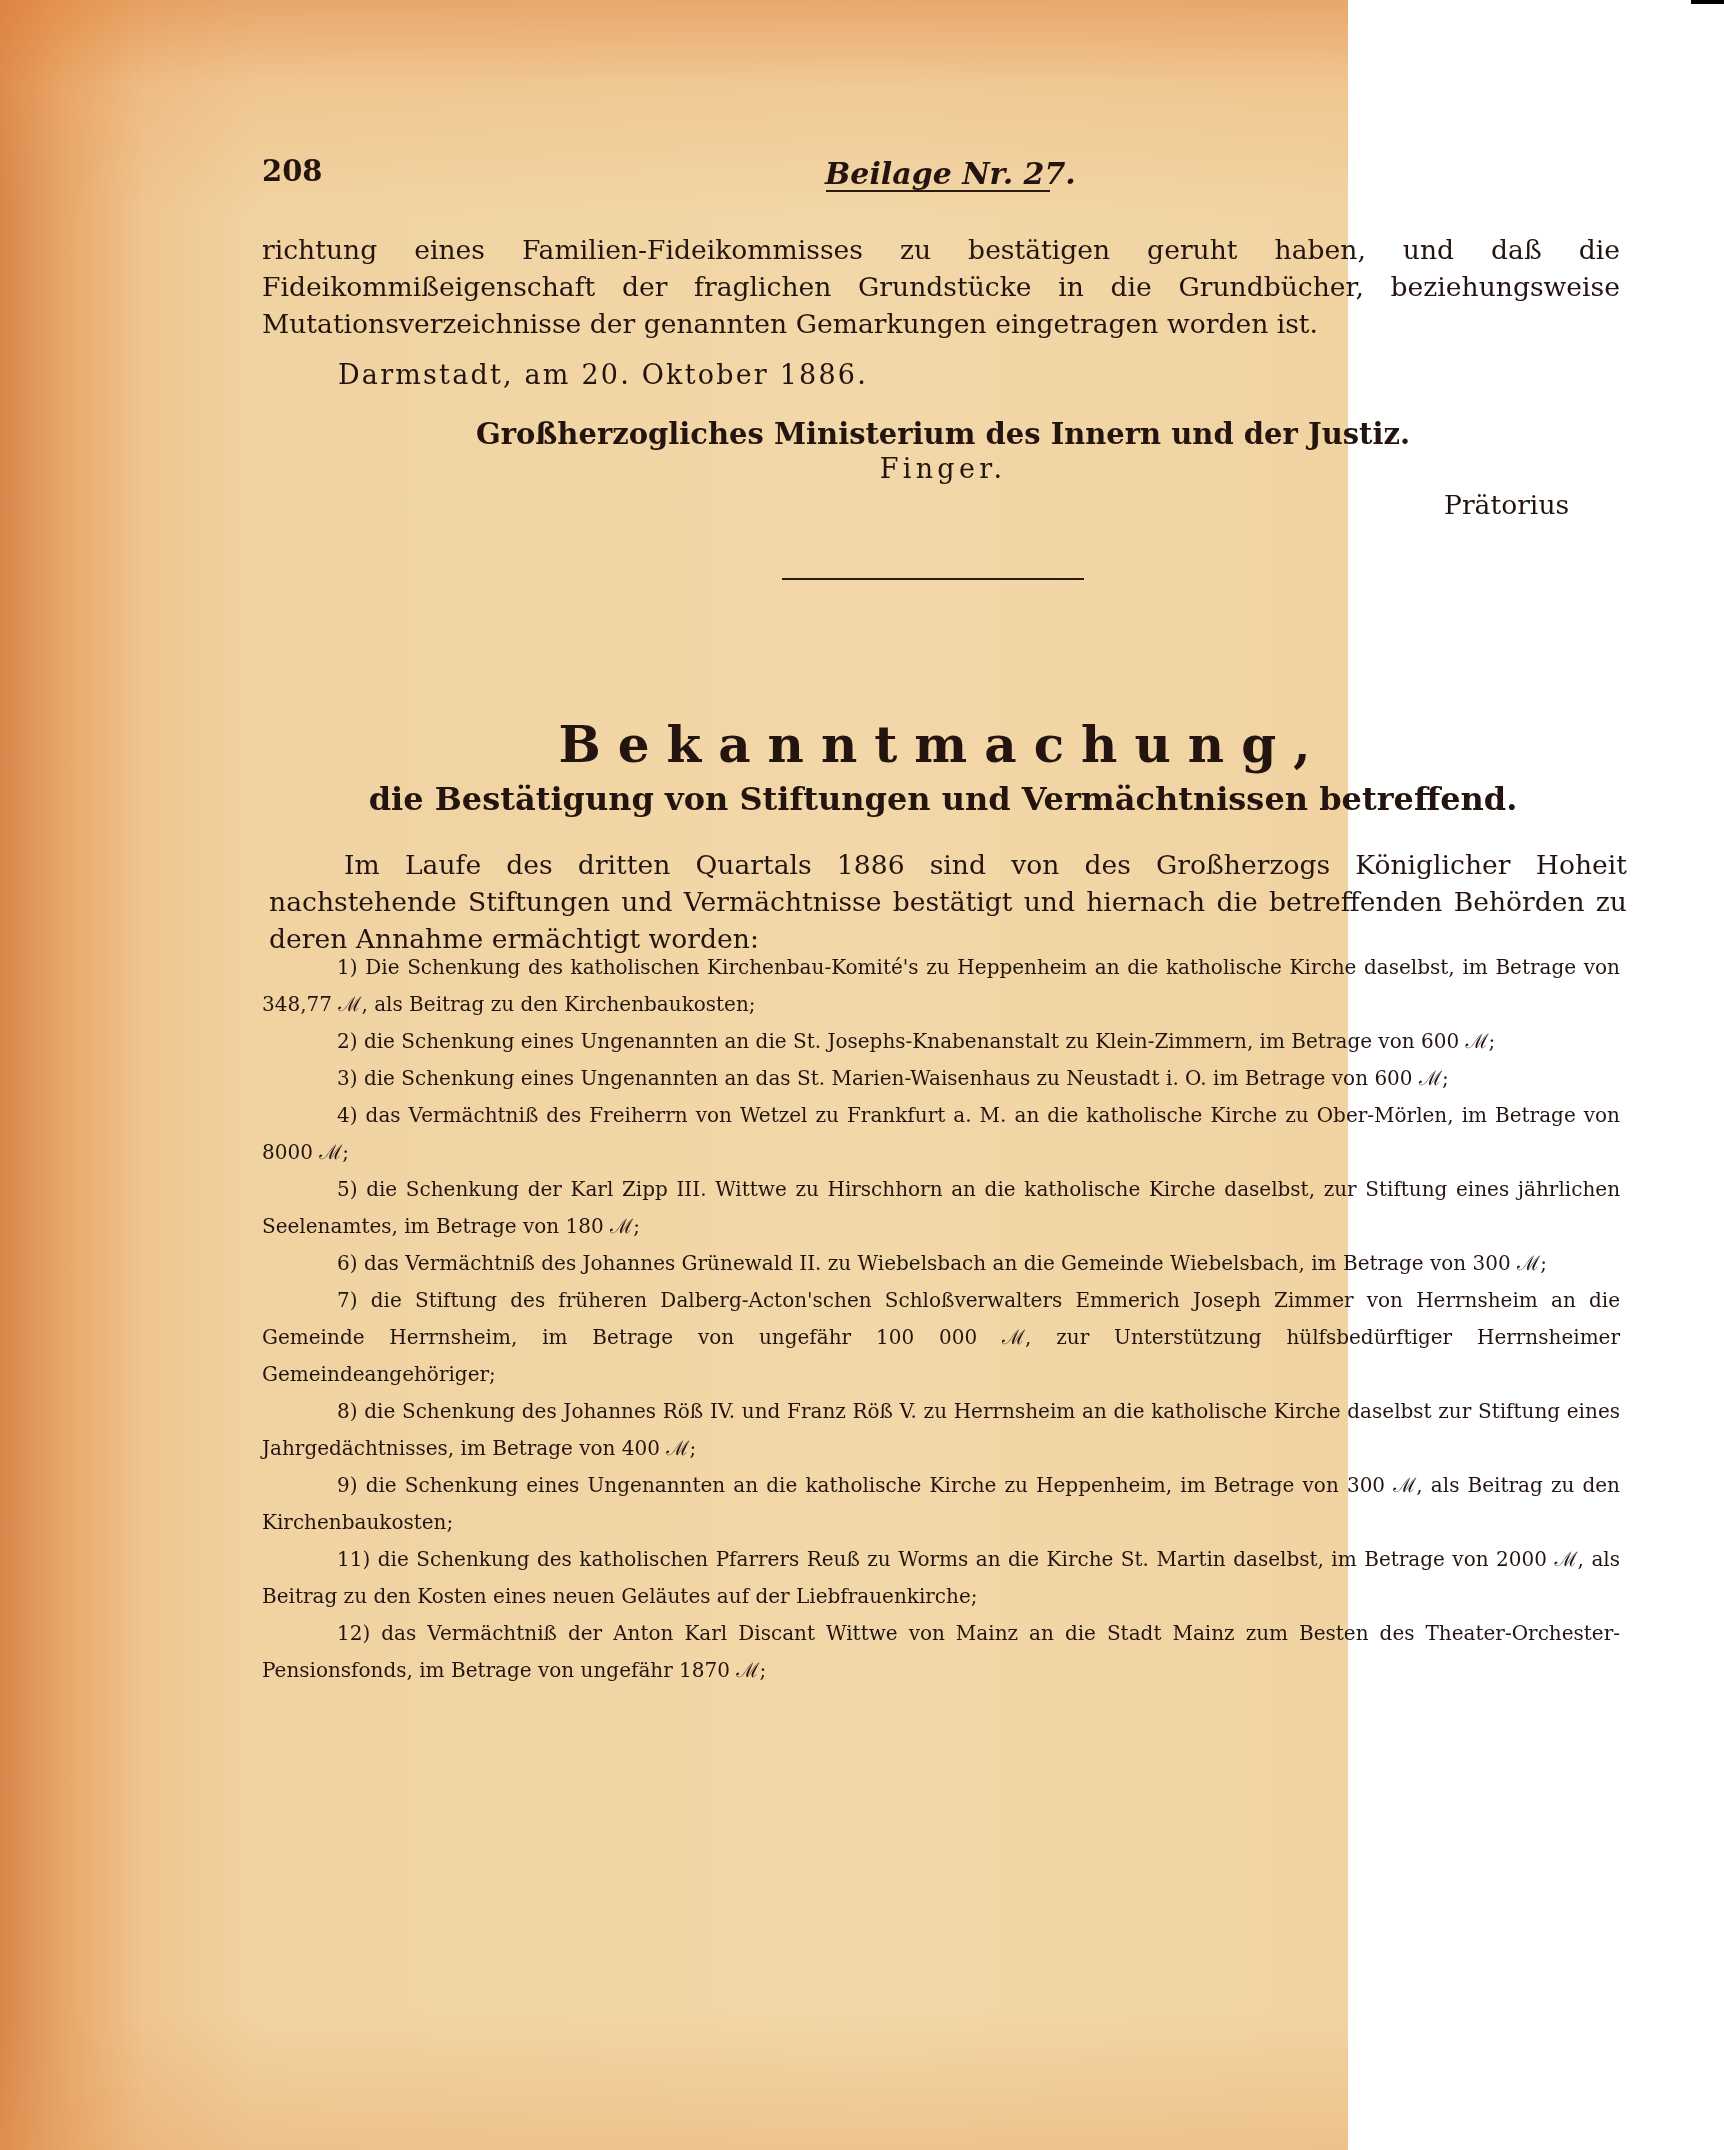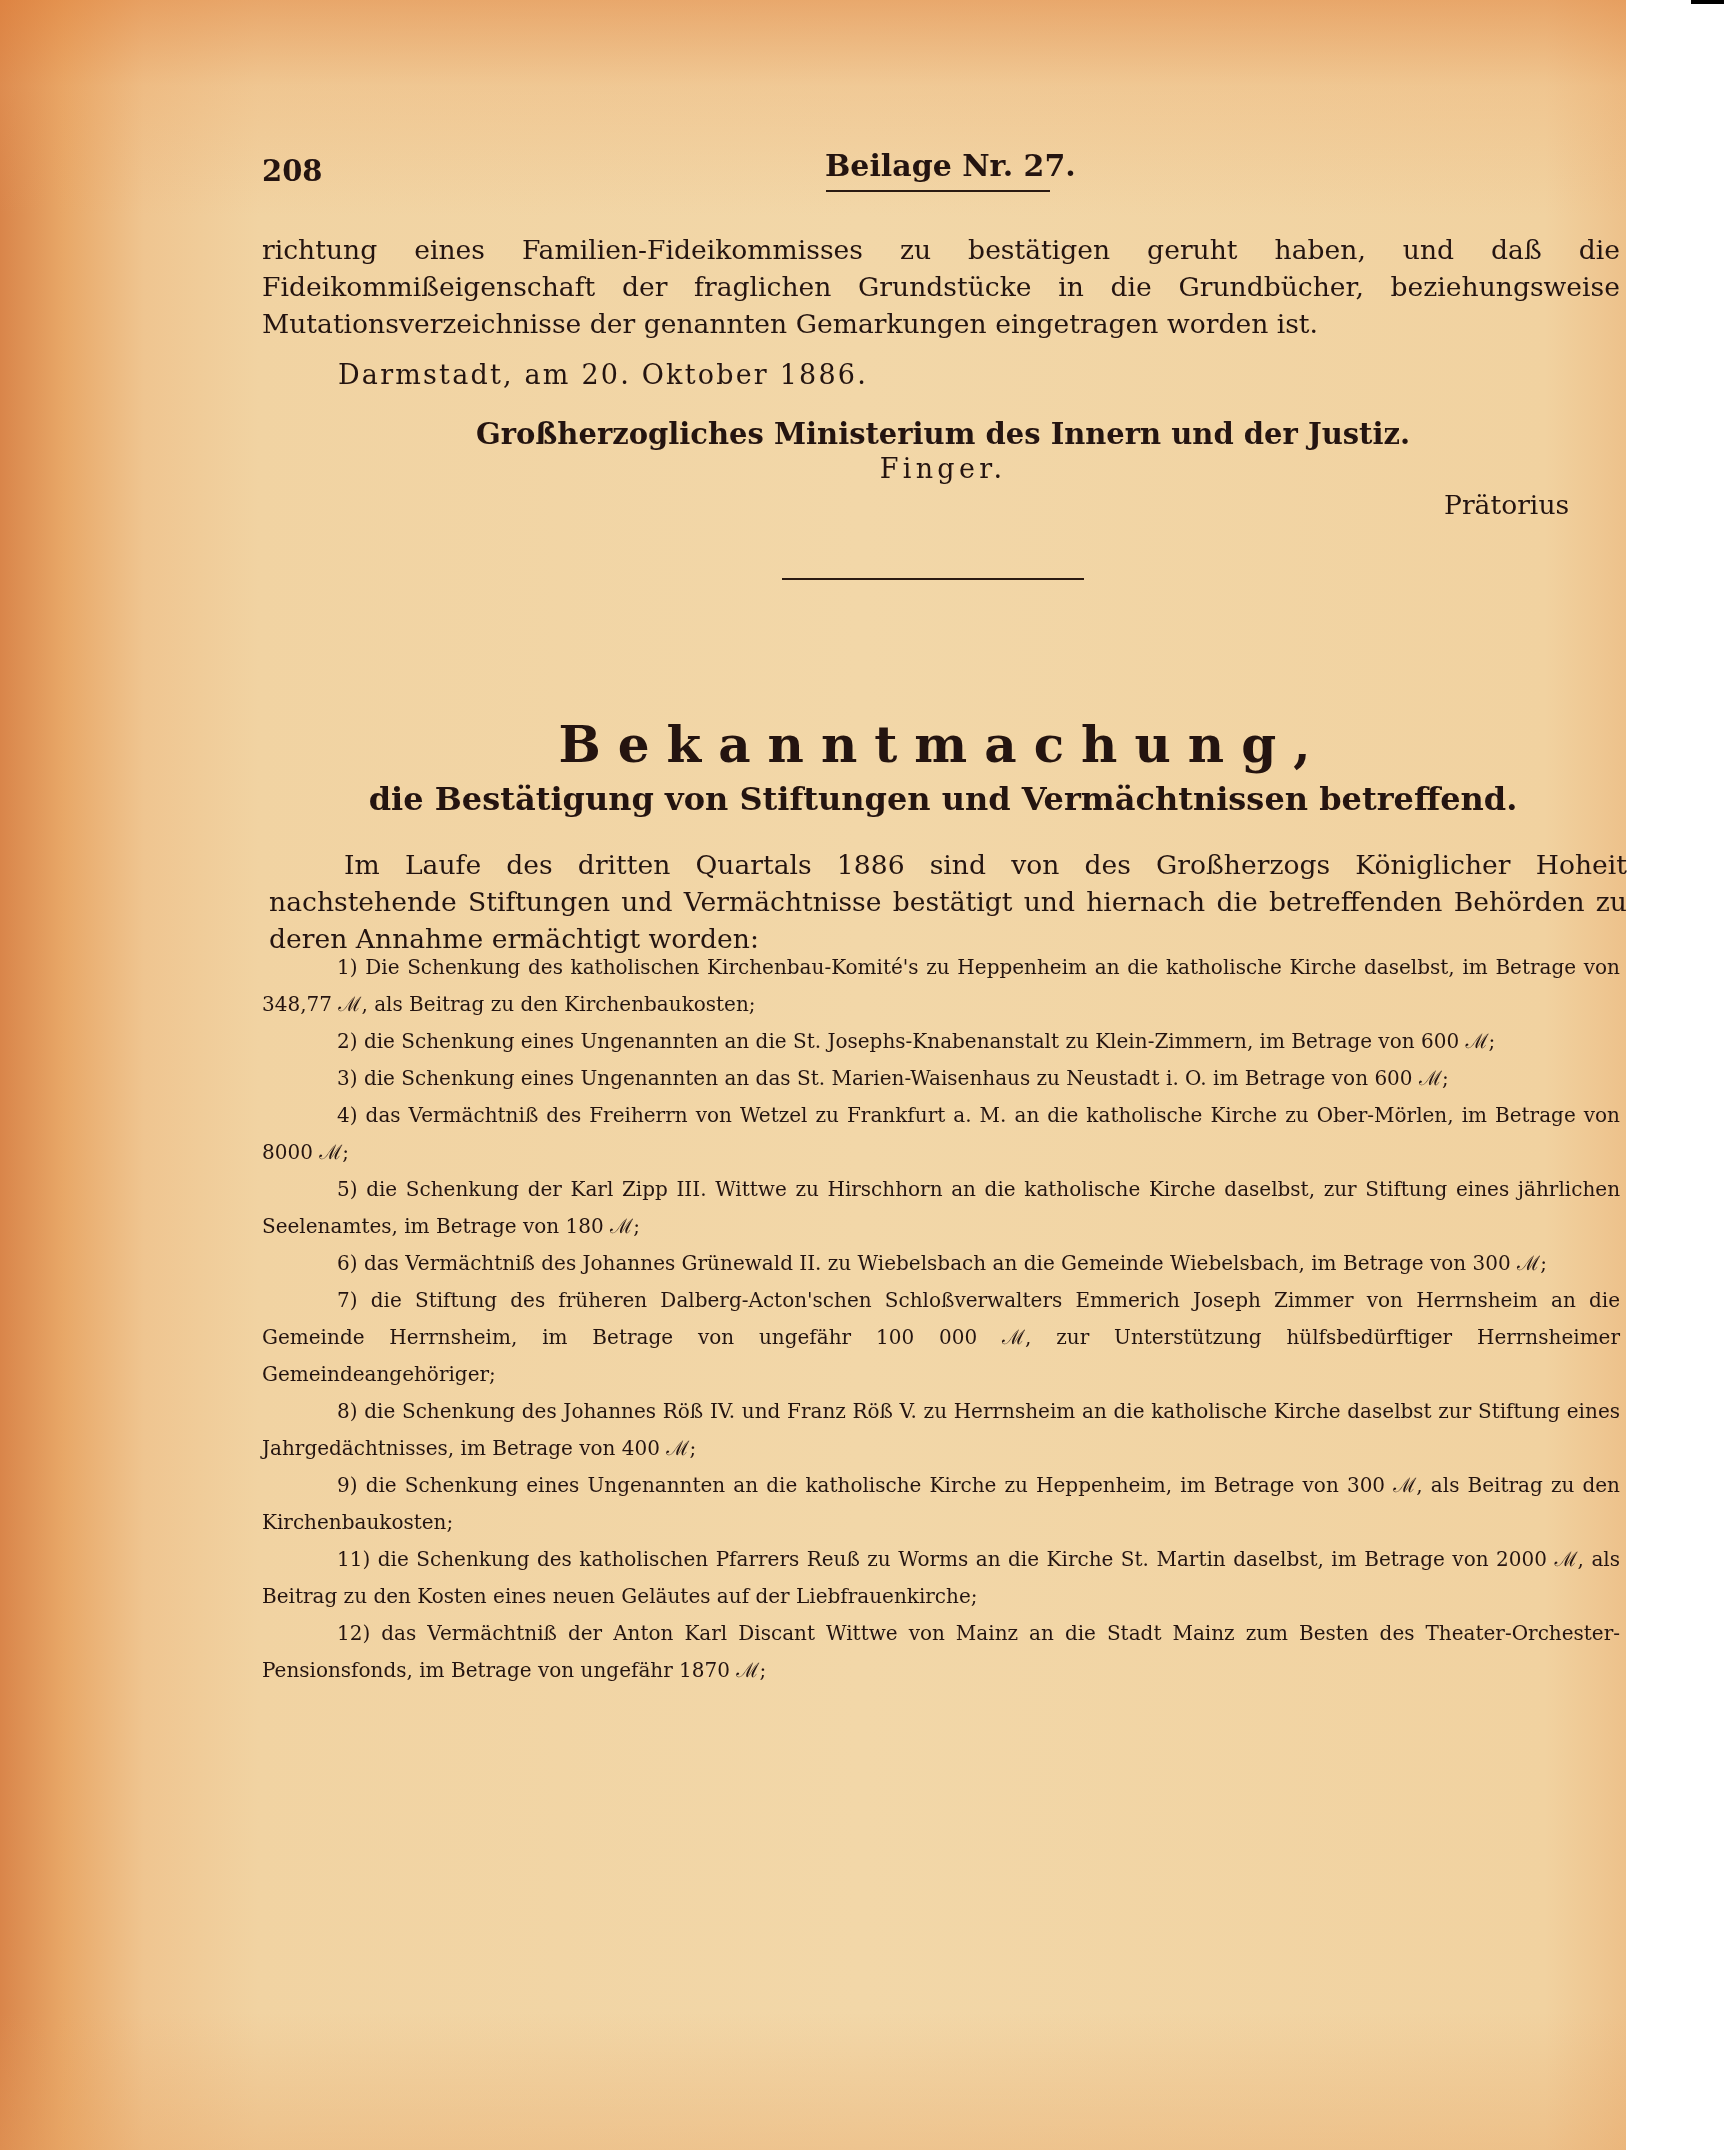--- a/index.html
+++ b/index.html
@@ -1,36 +1,36 @@
 <!DOCTYPE html>
 <html style="font-size:11.5px"><head>
 <meta charset="utf-8">
 <style>
   html, body { margin: 0; padding: 0; }
   body {
     width: 1725px; height: 2151px; position: relative; overflow: hidden;
     background: #ffffff;
   }
   .page {
-    position: absolute; left: 0; top: 0; width: 1626px; height: 2151px;
+    position: absolute; left: 0; top: 0; width: 1348px; height: 2151px;
     background:
       radial-gradient(ellipse at 55% 45%, rgba(246,222,170,0) 40%, rgba(0,0,0,0) 100%),
       linear-gradient(to right, #d9854a 0px, #e8a868 65px, #efc590 144px, #f1d3a2 259px, #f2d7a8 862px, #f1d2a0 1545px, #eab47a 1690px),
       #f2d6a6;
   }
   .page::before {
     content: ""; position: absolute; inset: 0;
     background: linear-gradient(to bottom, rgba(225,130,60,0.55) 0px, rgba(235,160,95,0.25) 86px, rgba(240,200,150,0) 216px, rgba(240,200,150,0) 2012px, rgba(230,160,95,0.35) 2151px);
     pointer-events: none;
   }
   .topbar { position: absolute; right: 0; top: 0; width: 34px; height: 4.3px; background: #000; }
   .page-inner { position: absolute; inset: 0; color: #241410; font-family: "DejaVu Serif", serif; }
 
   .hdr-num { position: absolute; left: 262px; top: 154px; font-size: 29px; font-weight: bold; }
-  .hdr-title { position: absolute; left: 825px; top: 148px; font-size: 30px; font-weight: bold; }
+  .hdr-title { position: absolute; left: 825px; top: 156px; font-size: 30px; font-weight: bold; font-style: italic; }
   .hdr-rule { position: absolute; left: 826px; top: 190px; width: 224px; height: 2.2px; background: #2a1a12; }
 
   .body-text { position: absolute; left: 262px; width: 1358px; font-size: 26.6px; line-height: 37px; text-align: justify; }
   .cont { top: 231px; }
   .date { position: absolute; left: 338px; top: 359px; font-size: 27px; letter-spacing: 2.2px; }
   .ministry { position: absolute; left: 0; width: 1886px; text-align: center; top: 417px; font-size: 29px; font-weight: bold; }
   .signer { position: absolute; left: 0; width: 1886px; text-align: center; top: 453px; font-size: 27px; letter-spacing: 4.3px; }
   .countersign { position: absolute; left: 1444px; top: 489px; font-size: 26.6px; }
   .sep { position: absolute; left: 782px; top: 578px; width: 302px; height: 2.2px; background: #2a1a12; }
 

